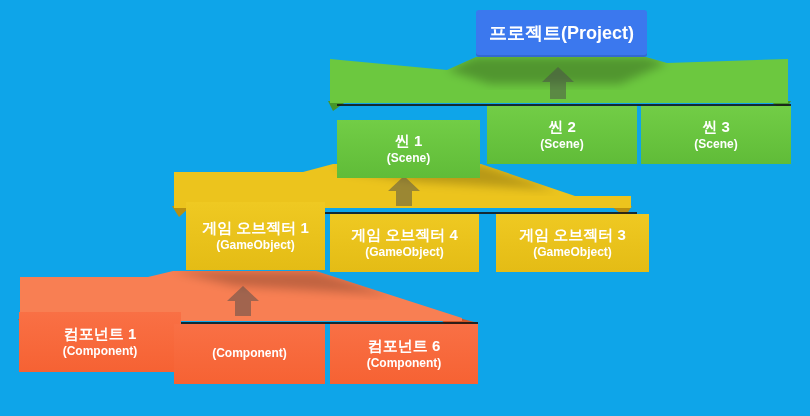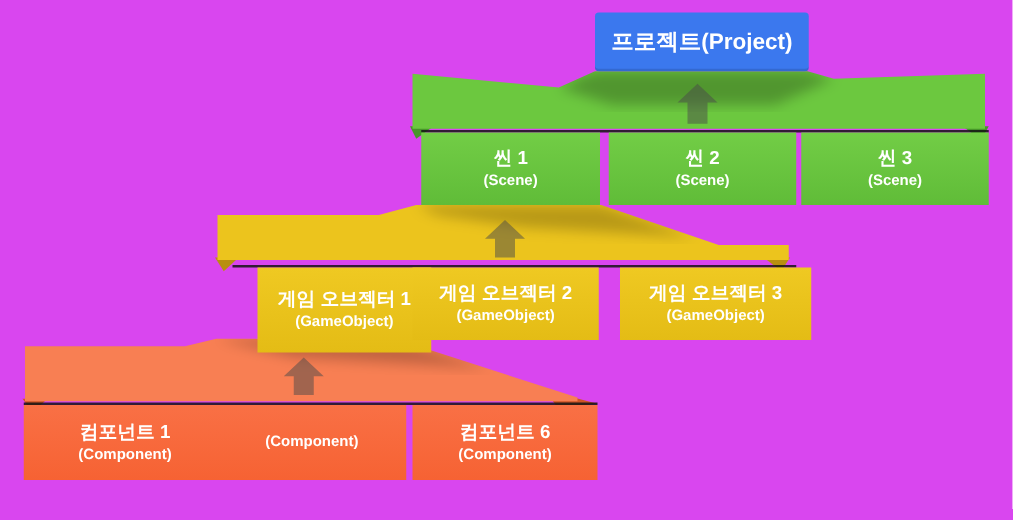--- a/index.html
+++ b/index.html
@@ -1,17 +1,17 @@
 <!DOCTYPE html>
 <html><head>
 <meta charset="utf-8">
 <style>
   html,body{margin:0;padding:0;background:#ffffff;}
   .stage{
-    position:relative;width:810px;height:416px;background:#d946ef;overflow:hidden;
+    position:relative;width:810px;height:416px;background:#0ea5e9;overflow:hidden;
     font-family:"Liberation Sans","DejaVu Sans",sans-serif;
   }
   .stage svg{position:absolute;left:0;top:0;}
   .node{
     position:absolute;display:flex;flex-direction:column;align-items:center;justify-content:center;
     color:#ffffff;font-weight:700;text-align:center;line-height:1.3;
   }
   .node .t1{font-size:15px;}
   .node .t2{font-size:12px;}
   .project{
@@ -75,47 +75,47 @@
 
     <polygon points="542,82 558,67 574,82 566,82 566,99 550,99 550,82" fill="#4a4a4a" fill-opacity="0.5"></polygon>
     <polygon points="388,191 404,176 420,191 412,191 412,206 396,206 396,191" fill="#4a4a4a" fill-opacity="0.5"></polygon>
     <polygon points="227,301 243,286 259,301 251,301 251,316 235,316 235,301" fill="#4a4a4a" fill-opacity="0.5"></polygon>
   </svg>
 
   <div class="node project" style="left:476px;top:10px;width:171px;height:47px;">
     <div class="t0">프로젝트(Project)</div>
   </div>
 
-  <div class="node scene-box" style="left:337px;top:106px;width:143px;height:58px;">
+  <div class="node scene-box" style="left:337px;top:120px;width:143px;height:58px;">
     <div class="t1">씬 1</div>
     <div class="t2">(Scene)</div>
   </div>
   <div class="node scene-box" style="left:487px;top:106px;width:150px;height:58px;">
     <div class="t1">씬 2</div>
     <div class="t2">(Scene)</div>
   </div>
   <div class="node scene-box" style="left:641px;top:106px;width:150px;height:58px;">
     <div class="t1">씬 3</div>
     <div class="t2">(Scene)</div>
   </div>
 
-  <div class="node go-box" style="left:186px;top:214px;width:139px;height:68px;margin-left:20px;">
+  <div class="node go-box" style="left:186px;top:202px;width:139px;height:68px;">
     <div class="t1">게임 오브젝터 1</div>
     <div class="t2">(GameObject)</div>
   </div>
   <div class="node go-box" style="left:330px;top:214px;width:149px;height:58px;">
-    <div class="t1">게임 오브젝터 2</div>
+    <div class="t1">게임 오브젝터 4</div>
     <div class="t2">(GameObject)</div>
   </div>
   <div class="node go-box" style="left:496px;top:214px;width:153px;height:58px;">
     <div class="t1">게임 오브젝터 3</div>
     <div class="t2">(GameObject)</div>
   </div>
 
-  <div class="node comp-box" style="left:19px;top:324px;width:162px;height:60px;text-align:right;">
+  <div class="node comp-box" style="left:19px;top:312px;width:162px;height:60px;text-align:right;">
     <div class="t1">컴포넌트 1</div>
     <div class="t2">(Component)</div>
   </div>
   <div class="node comp-box" style="left:174px;top:324px;width:151px;height:60px;">
     <div class="t2">(Component)</div>
   </div>
   <div class="node comp-box" style="left:330px;top:324px;width:148px;height:60px;">
     <div class="t1">컴포넌트 6</div>
     <div class="t2">(Component)</div>
   </div>

